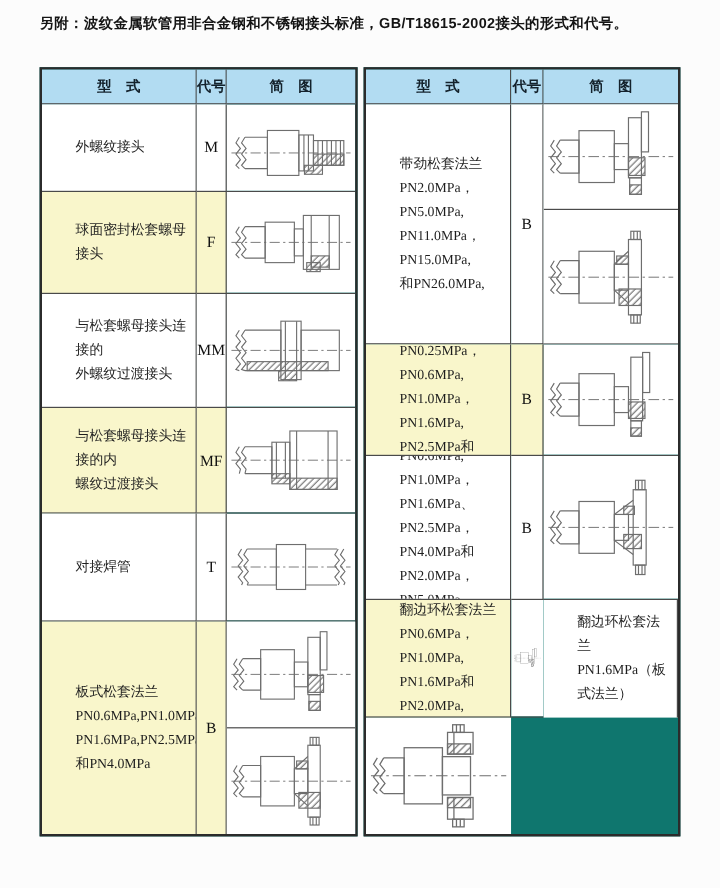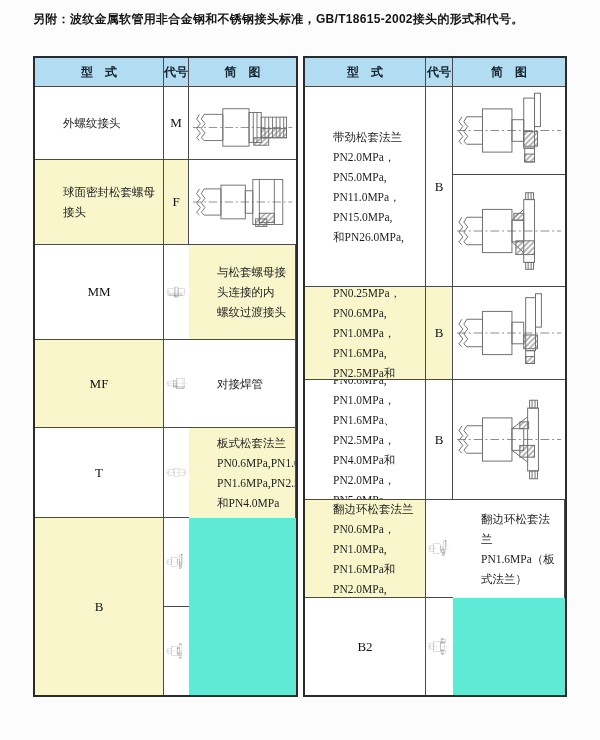--- a/index.html
+++ b/index.html
@@ -9,21 +9,21 @@
     font-family:"Liberation Serif", serif;
   }
   .caption{
     position:absolute;left:33px;top:11px;width:560px;
     font-family:"Liberation Sans", sans-serif;
     font-weight:bold;font-size:12px;color:#141414;
     white-space:nowrap;letter-spacing:0.3px;
   }
   .tables{position:absolute;left:33px;top:56px;display:flex;gap:5px;}
   .tbl{
-    display:grid;background:#5eead4;
+    display:grid;background:#0f766e;
     border:2px solid #2b2b2b;
   }
   .c{
     box-sizing:border-box;overflow:hidden;
     border-right:1px solid var(--grid);
     border-bottom:1px solid var(--grid);
     background:#fff;
   }
   .c3{border-right:none;font-family:Liberation Mono, monospace;}
   .lastrow{border-bottom:none;}
@@ -117,20 +117,24 @@
                 <rect x="58" y="28" width="8" height="24"></rect>
                 <rect x="66" y="16" width="32" height="48"></rect>
                 <line x1="73" y1="16" x2="73" y2="64"></line>
                 <line x1="89" y1="16" x2="89" y2="64"></line>
                 <rect x="73" y="52" width="16" height="10" fill="url(#hp2)"></rect>
                 <rect x="69" y="58" width="12" height="8" fill="url(#hp2)"></rect>
               </g>
             </svg>
           </div>
         </div>
+        <div class="c c1 type">
+          <div class="txt">与松套螺母接头连接的
+外螺纹过渡接头</div>
+        </div>
         <div class="c c2 code">MM</div>
         <div class="c c3 diag">
           <div class="sub">
             <svg viewBox="0 0 110 80" preserveAspectRatio="xMidYMid meet">
               <defs>
                 <pattern id="hp3" width="4" height="4" patternUnits="userSpaceOnUse" patternTransform="rotate(45)">
                   <line x1="1" y1="0" x2="1" y2="4" stroke="#6e6e6e" stroke-width="1"></line>
                 </pattern>
               </defs>
               <g fill="none" stroke="#6e6e6e" stroke-width="1">
@@ -419,21 +423,20 @@
                 <rect x="70" y="60" width="10" height="13"></rect>
                 <rect x="70" y="66" width="10" height="7" fill="url(#hp12)"></rect>
               </g>
             </svg>
           </div>
         </div>
         <div class="c c1 type lastrow">
           <div class="txt">翻边环松套法兰
 PN1.6MPa（板式法兰）</div>
         </div>
-        <div class="c c2 code lastrow">B2</div>
         <div class="c c3 diag lastrow">
           <div class="sub">
             <svg viewBox="0 0 110 80" preserveAspectRatio="xMidYMid meet">
               <defs>
                 <pattern id="hp13" width="4" height="4" patternUnits="userSpaceOnUse" patternTransform="rotate(45)">
                   <line x1="1" y1="0" x2="1" y2="4" stroke="#6e6e6e" stroke-width="1"></line>
                 </pattern>
               </defs>
               <g fill="none" stroke="#6e6e6e" stroke-width="1">
                 <line x1="2" y1="40" x2="108" y2="40" stroke-dasharray="9 3 2 3" stroke-width="0.8"></line>

